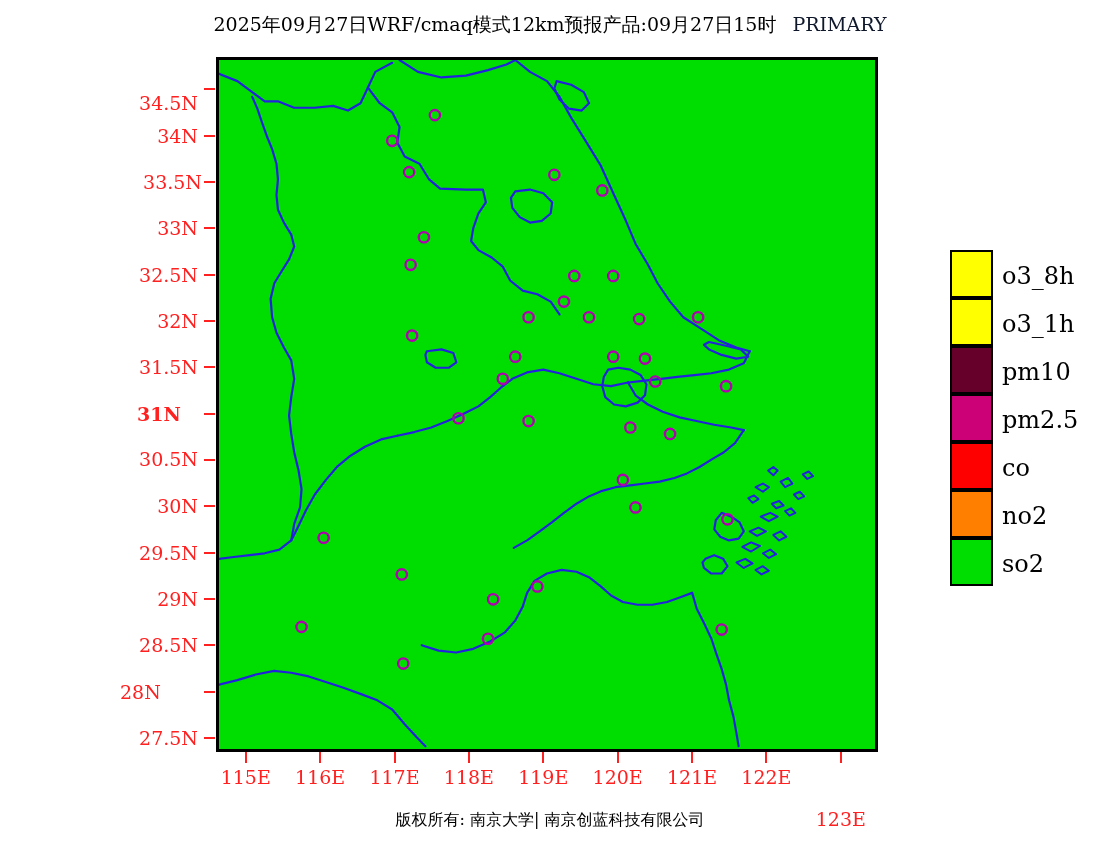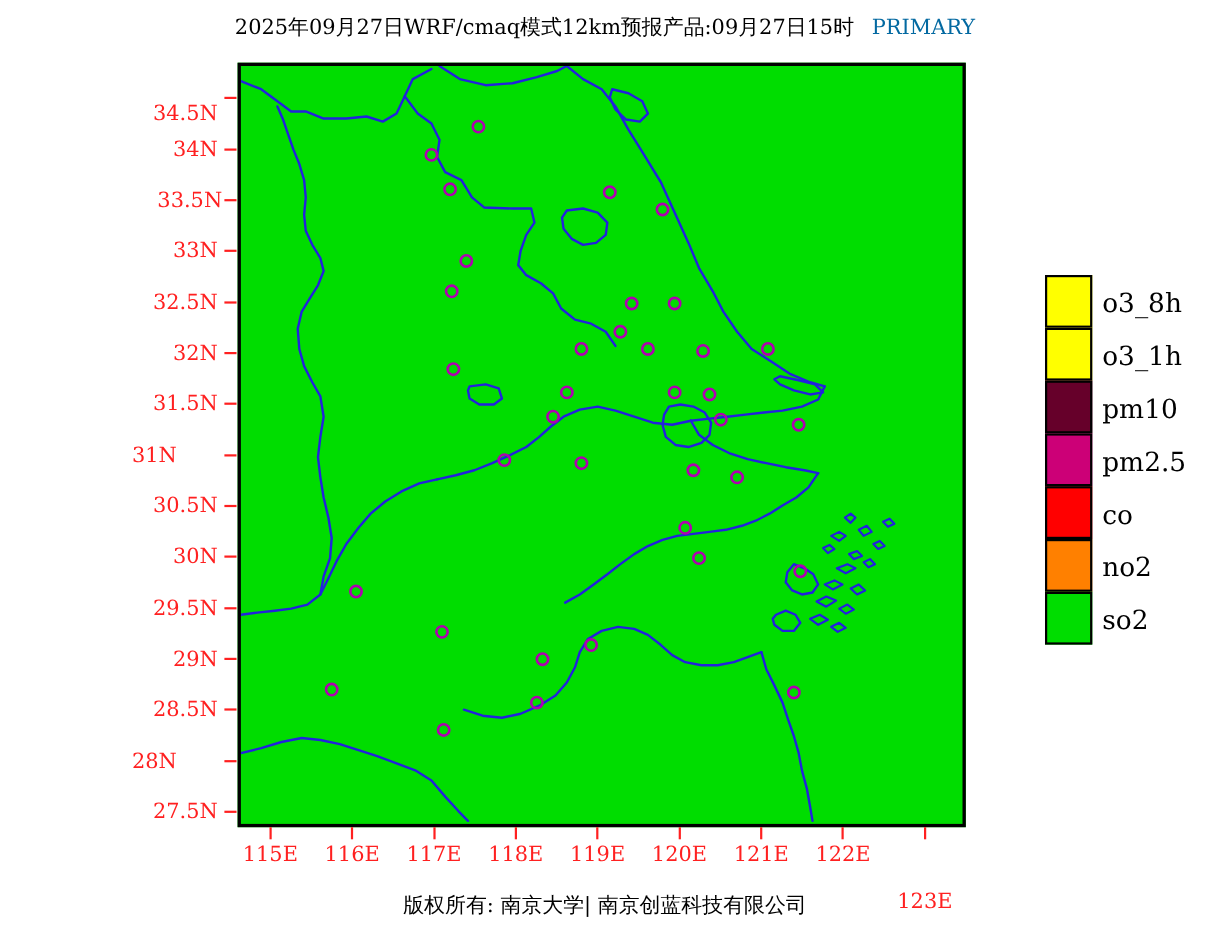--- a/index.html
+++ b/index.html
@@ -25,21 +25,21 @@
     text-align: center;
     white-space: nowrap;
   }
   #title-bar span {
     font-family: "DejaVu Serif", serif;
     font-size: 19px;
     letter-spacing: 0px;
     vertical-align: baseline;
   }
   .title-main { color: #000000; }
-  .title-primary { color: #0369a1; padding-left: 16px; letter-spacing: 1px; }
+  .title-primary { color: #0f172a; padding-left: 16px; letter-spacing: 1px; }
 
   
   #plot-frame {
     position: absolute;
     left: 216px;
     top: 57px;
     width: 662px;
     height: 695px;
     border: 3px solid #000000;
     box-sizing: border-box;
@@ -100,21 +100,21 @@
   }
 
   
   #footer {
     position: absolute;
     left: 0;
     top: 810px;
     width: 1100px;
     text-align: center;
     font-family: "DejaVu Serif", serif;
-    font-size: 19px;
+    font-size: 16px;
     color: #000000;
     white-space: nowrap;
   }
 </style>
 </head>
 <body>
 
 <div id="title-bar">
   <span class="title-main">2025年09月27日WRF/cmaq模式12km预报产品:09月27日15时</span><span class="title-primary">PRIMARY</span>
 </div>
@@ -204,21 +204,21 @@
     <div class="axis-label" style="left: 124px; width: 78px; text-align: right; top: 171.1px;">33.5N</div>
     <div class="ytick" style="left: 204px; top: 227.433px;"></div>
     <div class="axis-label" style="left: 120px; width: 78px; text-align: right; top: 217.433px;">33N</div>
     <div class="ytick" style="left: 204px; top: 273.767px;"></div>
     <div class="axis-label" style="left: 120px; width: 78px; text-align: right; top: 263.767px;">32.5N</div>
     <div class="ytick" style="left: 204px; top: 320.1px;"></div>
     <div class="axis-label" style="left: 120px; width: 78px; text-align: right; top: 310.1px;">32N</div>
     <div class="ytick" style="left: 204px; top: 366.433px;"></div>
     <div class="axis-label" style="left: 120px; width: 78px; text-align: right; top: 356.433px;">31.5N</div>
     <div class="ytick" style="left: 204px; top: 412.767px;"></div>
-    <div class="axis-label" style="left: 120px; width: 78px; text-align: left; top: 402.767px;">31N</div>
+    <div class="axis-label" style="left: 120px; width: 78px; text-align: center; top: 402.767px; font-weight: bold;">31N</div>
     <div class="ytick" style="left: 204px; top: 459.1px;"></div>
     <div class="axis-label" style="left: 120px; width: 78px; text-align: right; top: 448px;">30.5N</div>
     <div class="ytick" style="left: 204px; top: 505.433px;"></div>
     <div class="axis-label" style="left: 120px; width: 78px; text-align: right; top: 495.433px;">30N</div>
     <div class="ytick" style="left: 204px; top: 551.767px;"></div>
     <div class="axis-label" style="left: 120px; width: 78px; text-align: right; top: 541.767px;">29.5N</div>
     <div class="ytick" style="left: 204px; top: 598.1px;"></div>
     <div class="axis-label" style="left: 120px; width: 78px; text-align: right; top: 588.1px;">29N</div>
     <div class="ytick" style="left: 204px; top: 644.433px;"></div>
     <div class="axis-label" style="left: 120px; width: 78px; text-align: right; top: 634.433px;">28.5N</div>

